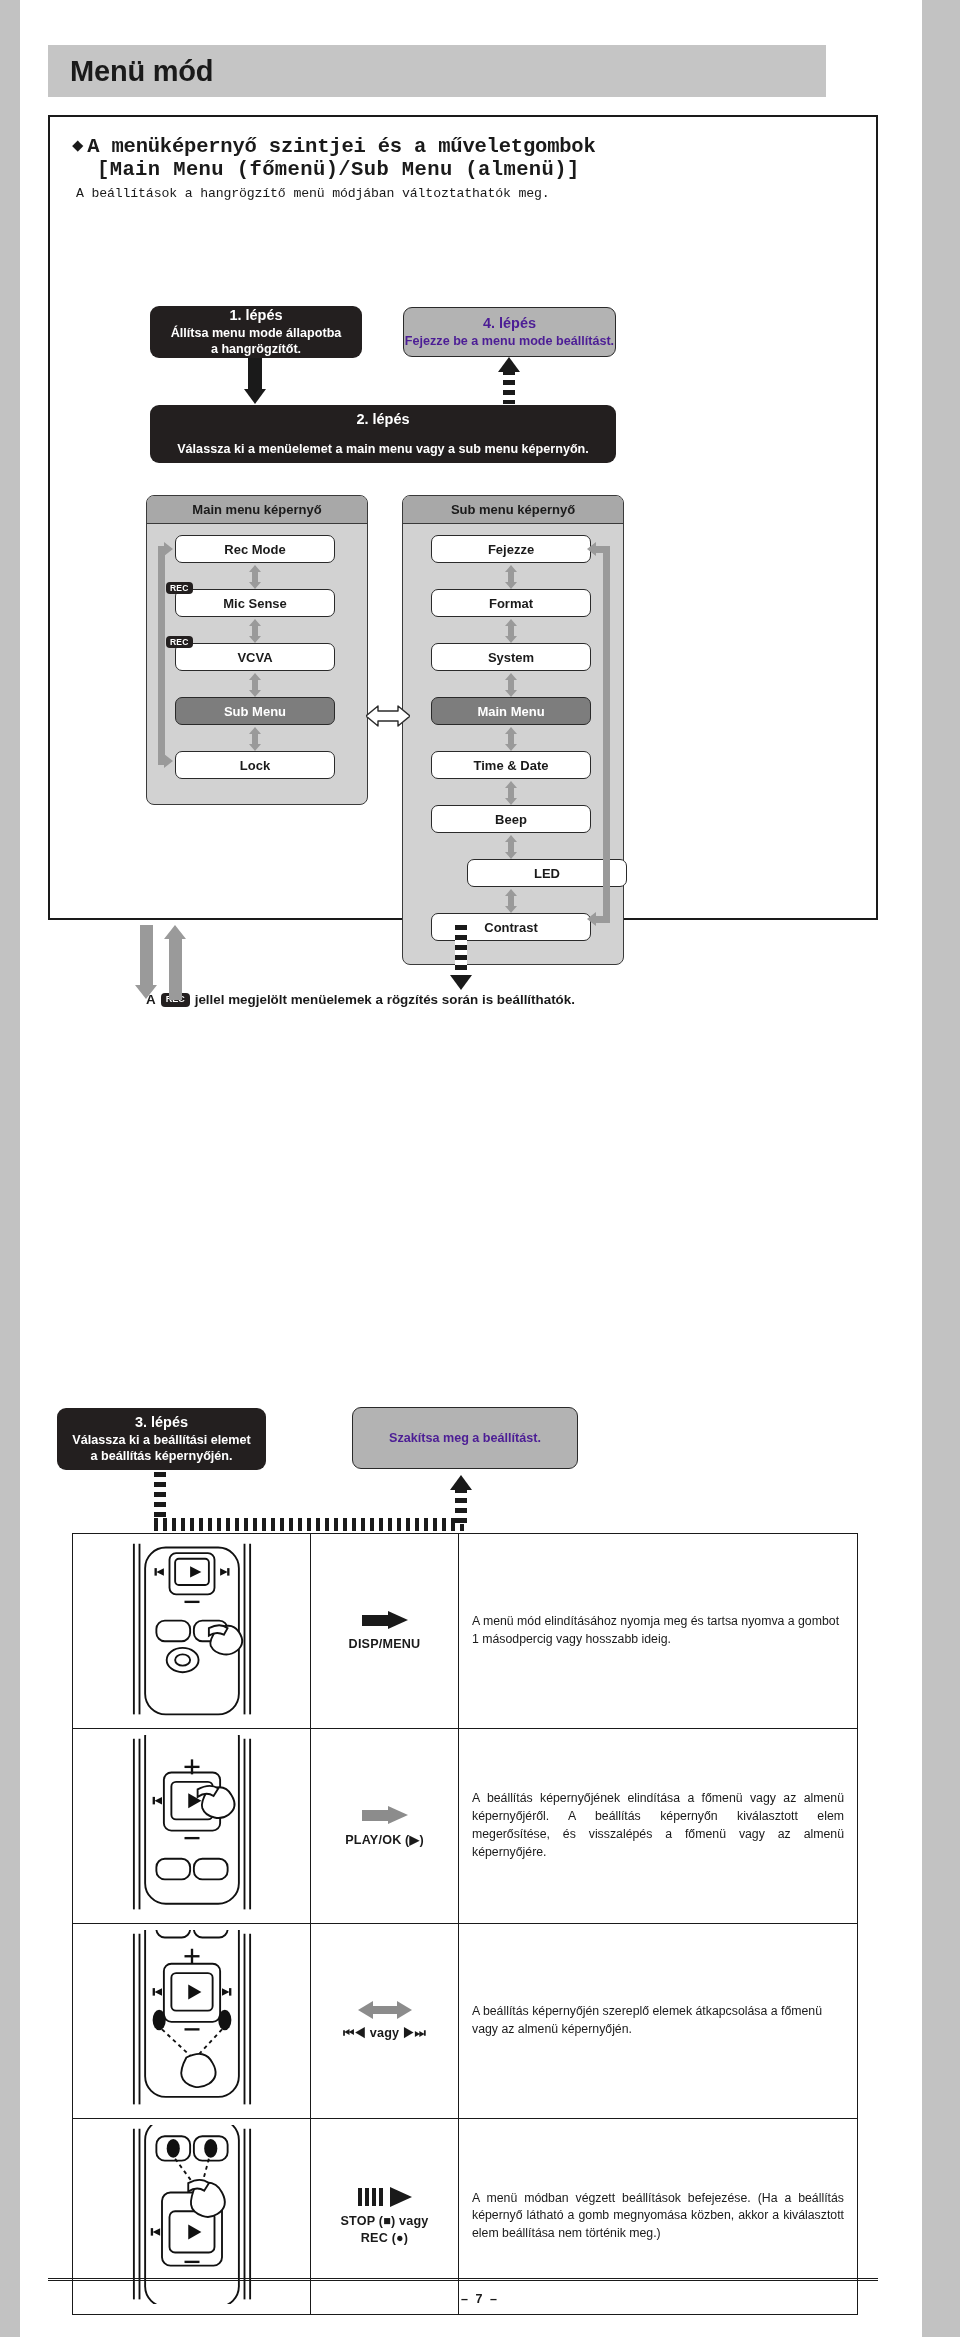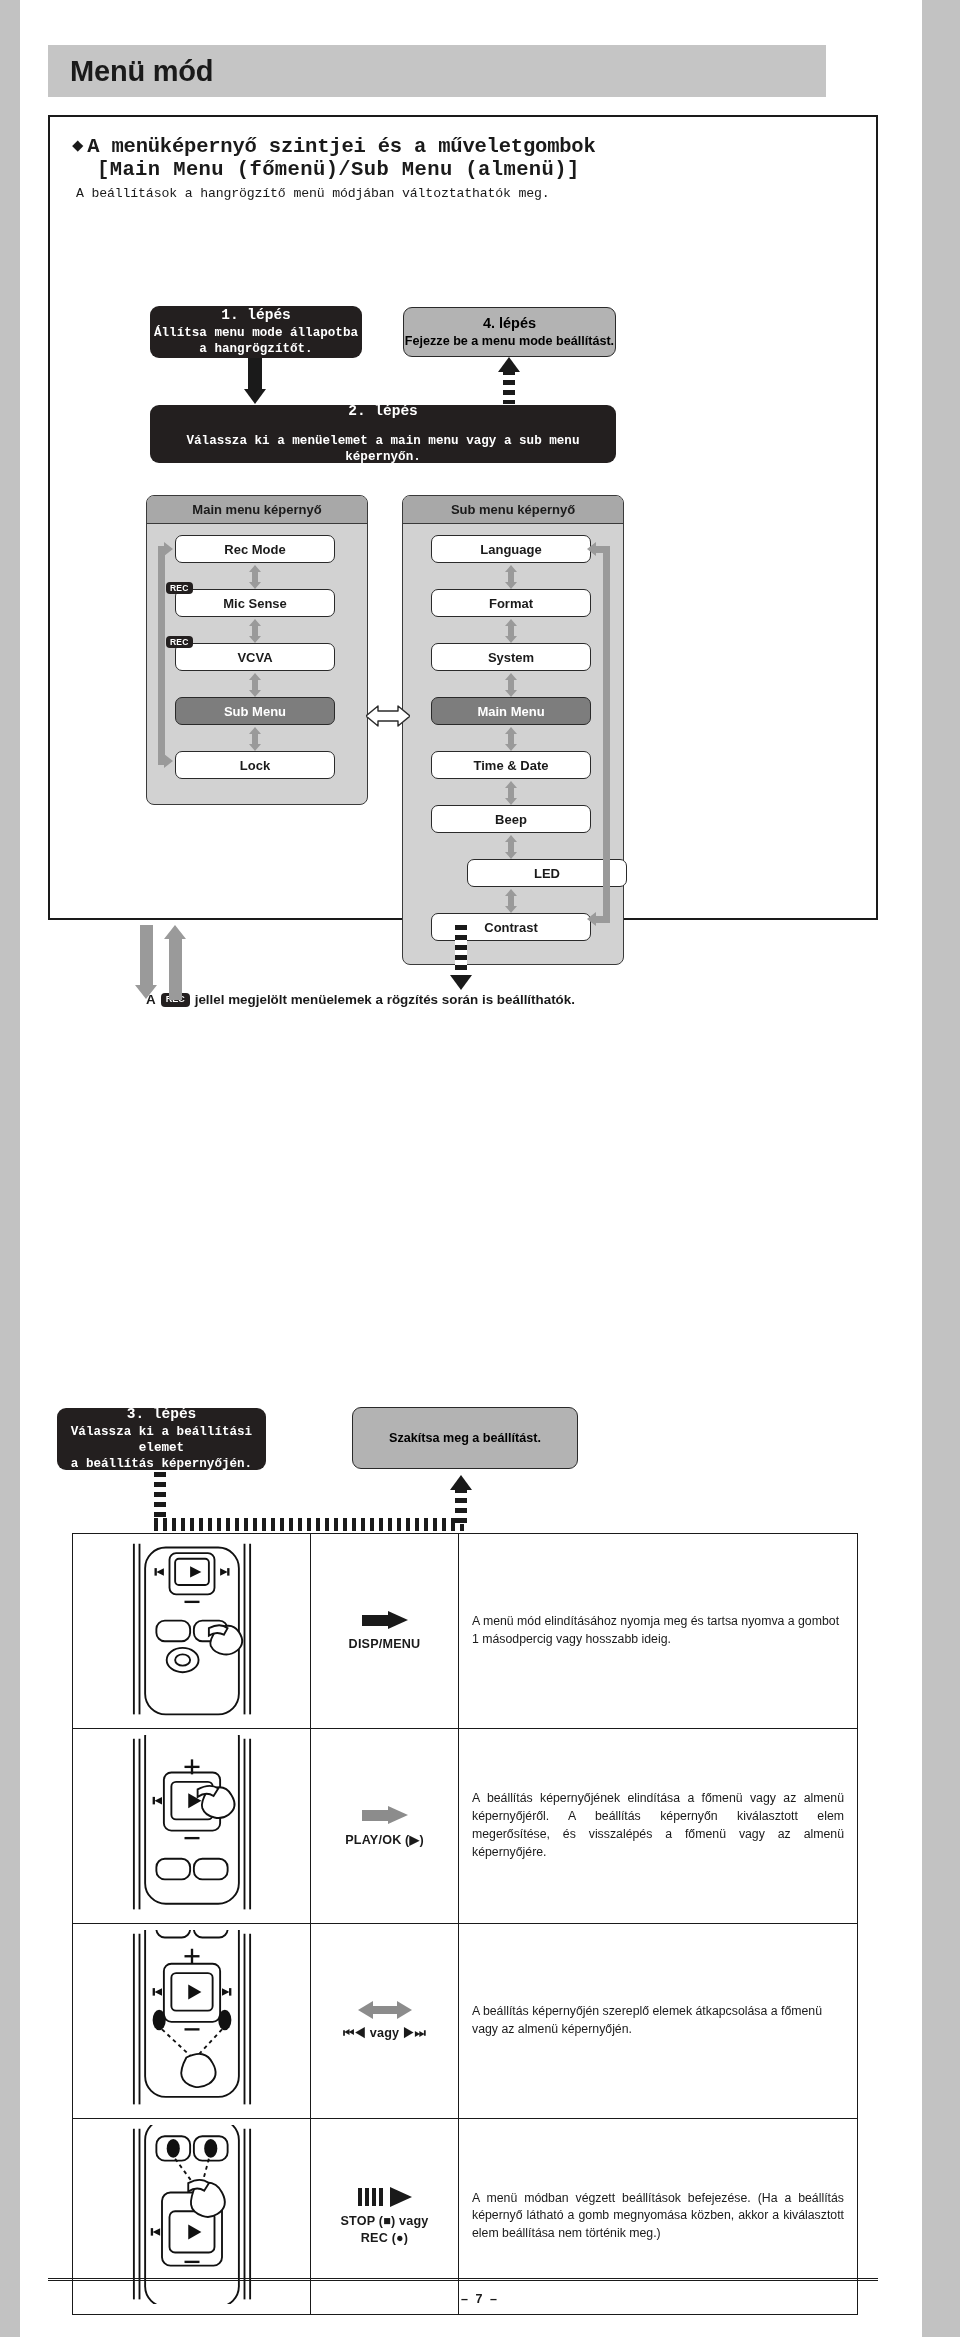--- a/index.html
+++ b/index.html
@@ -41,22 +41,22 @@
   .sec-head .diamond { font-size:19px; line-height:1; margin-right:4px; vertical-align:1px;}
   .sec-head .l1 { font-size:20.5px; font-weight:700; white-space:nowrap; letter-spacing:-0.2px;}
   .sec-head .l2 { font-size:20.5px; font-weight:700; white-space:nowrap; padding-left:25px; letter-spacing:0.4px;}
   .sec-head .l3 { font-size:13.2px; font-weight:400; padding-left:4px; padding-top:5px; letter-spacing:-0.15px;}
 
   
   .step {
     position:absolute; border-radius:9px; text-align:center;
     display:flex; flex-direction:column; justify-content:center; align-items:center;
   }
-  .step.dark { background:#231f1f; color:#ffffff;font-family:Liberation Mono, monospace; }
-  .step.gray { background:#b3b3b3; color:#000000; border:1.5px solid #2a2a2a; }
+  .step.dark { background:#231f1f; color:#ffffff; }
+  .step.gray { background:#b3b3b3; color:#4c1d95; border:1.5px solid #2a2a2a; }
   .step .num { font-size:14.5px; font-weight:700; margin-bottom:2px;}
   .step .txt { font-size:12.6px; font-weight:700; line-height:1.28;}
 
   #step1 { left:100px; top:189px; width:212px; height:52px; }
   #step4 { left:353px; top:190px; width:213px; height:50px; }
   #step2 { left:100px; top:288px; width:466px; height:58px;gap:12px; }
   #step3 { left:57px; top:1408px; width:209px; height:62px; }
   #abort { left:352px; top:1407px; width:226px; height:62px; }
   .shaft { position:absolute; background:#1a1a1a; }
   .head-down {
@@ -296,21 +296,21 @@
     <div class="mitem" style="left:125px; top:634px;">Lock</div>
 
     <div class="loop">
       <div class="v" style="left:108px; top:429px; height:219px;"></div>
       <div class="h" style="left:108px; top:429px; width:8px;"></div>
       <div class="h" style="left:108px; top:641px; width:10px;"></div>
       <div class="ah-right" style="left:114px; top:425px;"></div>
       <div class="ah-right" style="left:114px; top:637px;"></div>
     </div>
 
-    <div class="mitem" style="left:381px; top:418px;">Language</div>
+    <div class="mitem" style="left:381px; top:418px;">Fejezze</div>
     <div class="vdbl" style="left:454px; top:448px;">
         <i></i>
       </div>
     <div class="mitem" style="left:381px; top:472px;">Format</div>
     <div class="vdbl" style="left:454px; top:502px;">
         <i></i>
       </div>
     <div class="mitem" style="left:381px; top:526px;">System</div>
     <div class="vdbl" style="left:454px; top:556px;">
         <i></i>

